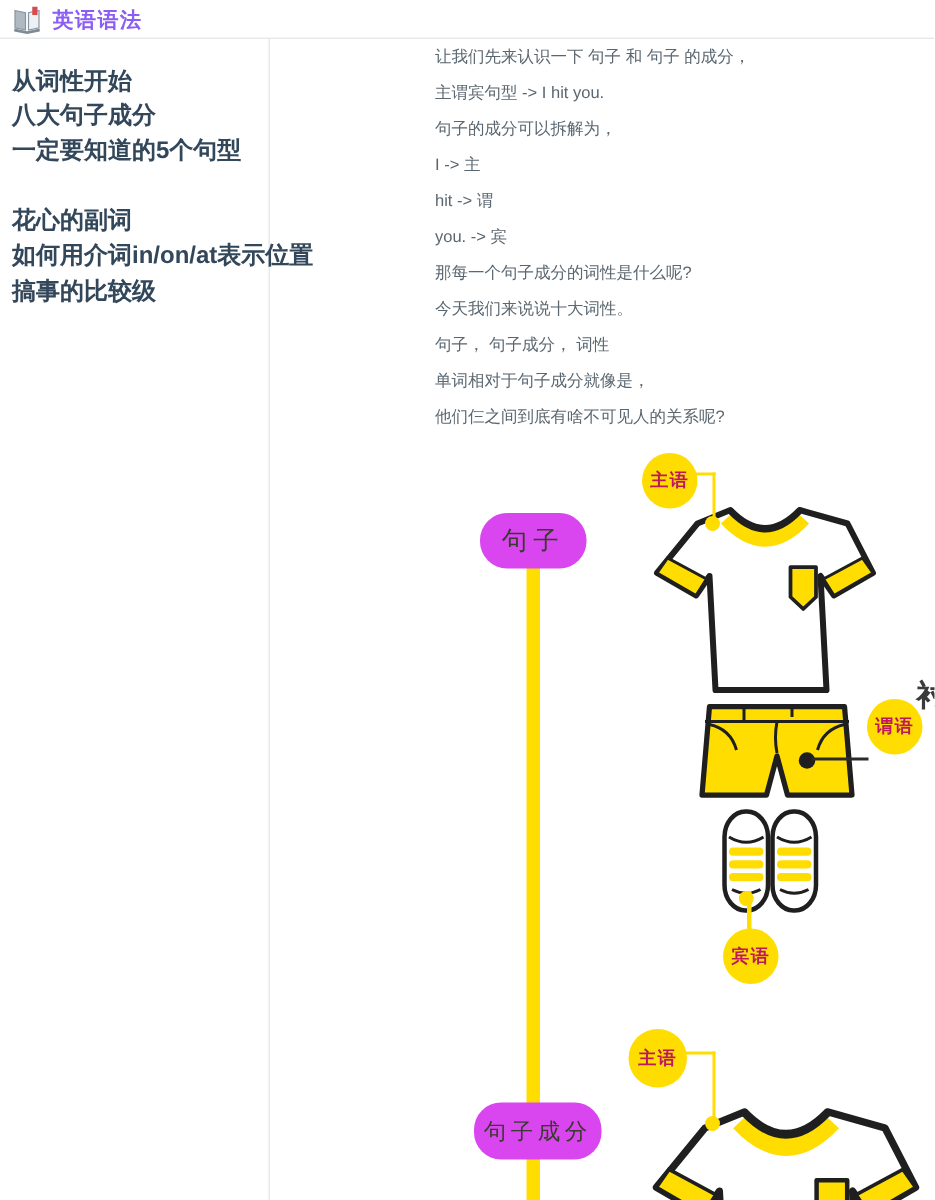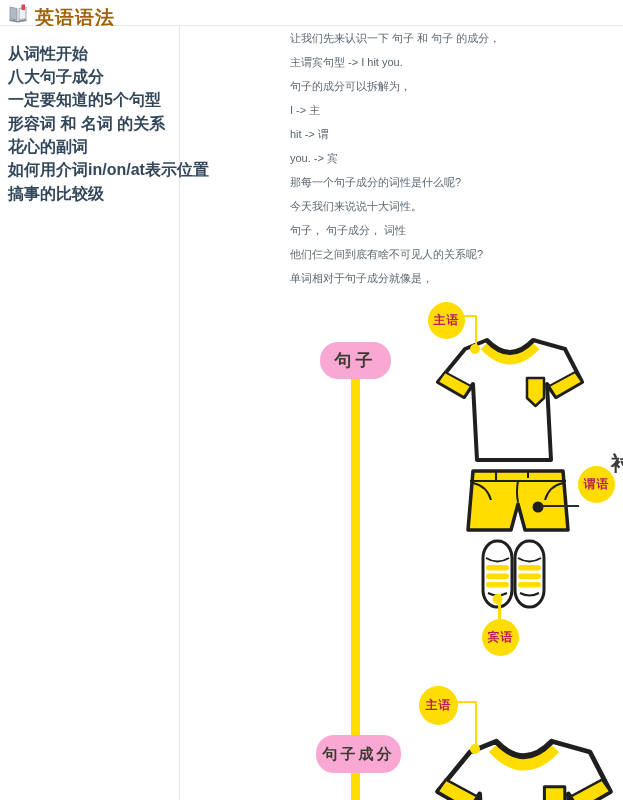--- a/index.html
+++ b/index.html
@@ -6,36 +6,36 @@
   html,body { width:623px; height:800px; }
   body {
     font-family:"Liberation Sans","DejaVu Sans",sans-serif;
     background:#fff; overflow:hidden; position:relative;
   }
   .page { position:absolute; left:0; top:0; width:623px; height:800px; overflow:hidden; background:#fff; }
 
   
   .header { position:absolute; left:0; top:0; width:623px; height:26px; border-bottom:1px solid #e6e9ec; background:#fff; }
   .book-icon { position:absolute; left:8px; top:3px; width:20px; height:20px; }
-  .header-title { position:absolute; left:35px; top:5px; font-size:19px; font-weight:bold; color:#a16207; letter-spacing:1px; }
+  .header-title { position:absolute; left:35px; top:5px; font-size:14px; font-weight:bold; color:#8b5cf6; letter-spacing:1px; }
 
   
   .sidebar { position:absolute; left:0; top:26px; width:180px; height:774px; border-right:1px solid #e6e9ec; background:#fff; }
   .side-item { position:absolute; left:8px; height:20px; font-size:16px; font-weight:bold; color:#33475b; white-space:nowrap; cursor:pointer; }
 
   
   .main-text { position:absolute; left:290px; top:32px; width:330px; }
   .main-text p { font-size:11px; line-height:12px; margin:0 0 12px 0; color:#5b6770; white-space:nowrap; }
 
   
   .vline { position:absolute; left:351px; top:376px; width:9px; height:424px; background:#ffdd00; }
   .pill {
-    position:absolute; background:#f9a8d4; border-radius:18px;
+    position:absolute; background:#d946ef; border-radius:18px;
     display:flex; align-items:center; justify-content:center;
-    font-weight:bold; color:#3a3a2e;
+    font-weight:normal; color:#3a3a2e;
   }
   .pill-1 { left:320px; top:342px; width:71px; height:37px; font-size:17px; letter-spacing:4px; }
   .pill-2 { left:316px; top:735px; width:85px; height:38px; font-size:15px; letter-spacing:3px; }
   .tag-circle {
     position:absolute; background:#ffdd00; border-radius:50%;
     display:flex; align-items:center; justify-content:center;
     font-size:12px; font-weight:bold; color:#be185d; letter-spacing:1px;
   }
   .tag-subject1 { left:428px; top:302px; width:37px; height:37px; }
   .tag-predicate { left:578px; top:466px; width:37px; height:37px; }
@@ -62,38 +62,37 @@
       <rect x="13.5" y="1.5" width="3.5" height="5.5" fill="#d84b4b"></rect>
       <path d="M1.5,16 L10,17.8 L18.5,16 L18.5,18 L10,19.6 L1.5,18 Z" fill="#7d8b96"></path>
     </svg>
     <div class="header-title">英语语法</div>
   </div>
 
   <div class="sidebar">
     <div class="side-item" style="top:18px">从词性开始</div>
     <div class="side-item" style="top:41px">八大句子成分</div>
     <div class="side-item" style="top:64px">一定要知道的5个句型</div>
-    <div class="side-item" style="top:88px">形容词 和 名词 的关系</div>
     <div class="side-item" style="top:111px">花心的副词</div>
     <div class="side-item" style="top:134px">如何用介词in/on/at表示位置</div>
     <div class="side-item" style="top:158px">搞事的比较级</div>
   </div>
 
   <div class="main-text">
     <p>让我们先来认识一下 句子 和 句子 的成分，</p>
     <p>主谓宾句型 -&gt; I hit you.</p>
     <p>句子的成分可以拆解为，</p>
     <p>I -&gt; 主</p>
     <p>hit -&gt; 谓</p>
     <p>you. -&gt; 宾</p>
     <p>那每一个句子成分的词性是什么呢?</p>
     <p>今天我们来说说十大词性。</p>
     <p>句子， 句子成分， 词性</p>
+    <p>单词相对于句子成分就像是，</p>
     <p>他们仨之间到底有啥不可见人的关系呢?</p>
-    <p>单词相对于句子成分就像是，</p>
   </div>
 
   <div class="vline"></div>
 
   <div class="pill pill-1">句子</div>
   <div class="pill pill-2">句子成分</div>
 
   <svg class="svg-abs" style="left:430px; top:334px;" width="160" height="130" viewBox="0 0 160 130">
     <path d="M57,6 Q80,30 103,6 L135,15 L152,48 L126,63 L117,50 L121,126 L47,126 L43,50 L34,63 L8,48 L35,15 Z" fill="#ffffff" stroke="#1f1f1f" stroke-width="4" stroke-linejoin="round"></path>
     <path d="M55,11 Q80,38 105,11" fill="none" stroke="#ffdd00" stroke-width="12"></path>

